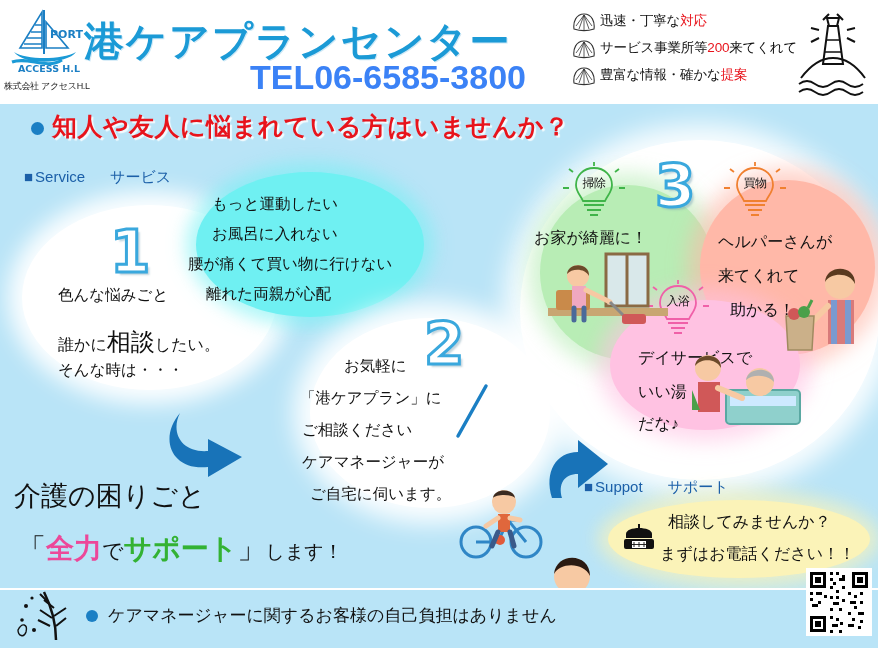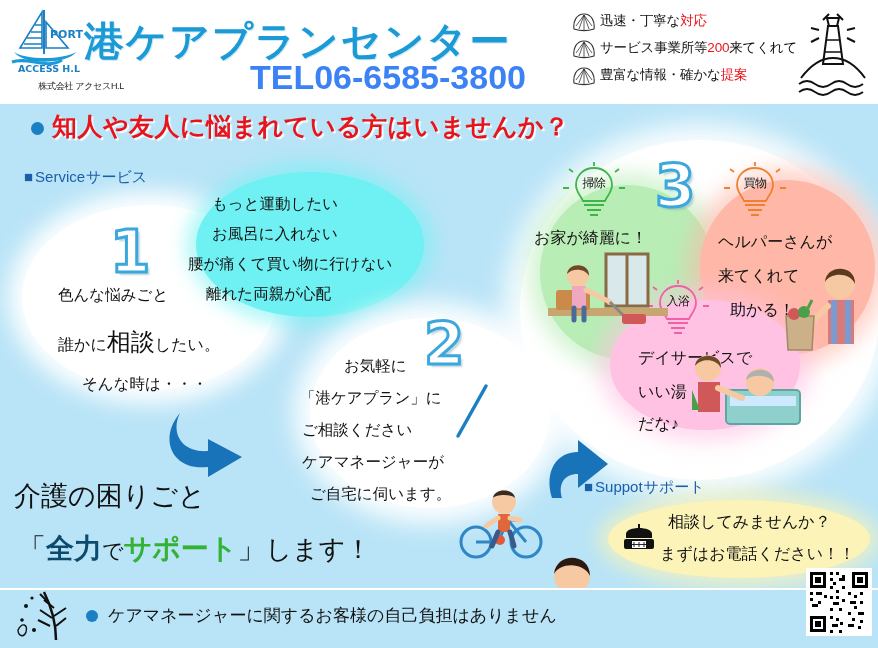--- a/index.html
+++ b/index.html
@@ -8,21 +8,21 @@
     font-family:"Liberation Sans", sans-serif;
     background:#ffffff; position:relative;
   }
   .poster { position:absolute; inset:0; }
 
   
   .header { position:absolute; left:0; top:0; width:878px; height:104px; background:#ffffff; }
   .logo-wrap { position:absolute; left:6px; top:4px; width:78px; height:78px; }
   .logo-caption {
     position:absolute; left:4px; top:80px; width:120px;
-    font-size:9px; color:#222; white-space:nowrap; letter-spacing:-0.3px;text-align:right;
+    font-size:9px; color:#222; white-space:nowrap; letter-spacing:-0.3px;
   }
   .brand-title {
     position:absolute; left:84px; top:14px;
     font-size:40px; font-weight:bold; color:#1b9ad6; letter-spacing:2px;
     text-shadow:1px 1px 0 #cfe9f6;
   }
   .brand-tel {
     position:absolute; left:250px; top:58px;
     font-size:34px; font-weight:bold; color:#3b82f6; letter-spacing:0px;
   }
@@ -44,21 +44,21 @@
   }
   .headline-dot {
     position:absolute; left:31px; top:122px; width:13px; height:13px;
     border-radius:50%; background:#1b7fc4;
   }
 
   .section-label {
     position:absolute; font-size:15px; color:#1b5fa8; white-space:nowrap; font-weight:500;
   }
   .section-label .sq { color:#1b5fa8; margin-right:2px; }
-  .section-label .jp { margin-left:1px; }
+  .section-label .jp { margin-left:25px; }
 
   
   .blob { position:absolute; border-radius:50%; }
   .blob-white1 { left:22px; top:205px; width:255px; height:185px; background:#ffffff;
     box-shadow:0 0 22px 14px rgba(255,255,255,0.95); }
   .blob-cyan { left:196px; top:172px; width:228px; height:145px; background:#6ff0f2;
     box-shadow:0 0 18px 10px rgba(111,240,242,0.55); }
   .blob-white2 { left:310px; top:318px; width:240px; height:190px; background:#ffffff;
     box-shadow:0 0 24px 16px rgba(255,255,255,0.95); }
   .blob-white3 { left:520px; top:140px; width:360px; height:340px; background:#ffffff;
@@ -92,24 +92,24 @@
   .bulb { position:absolute; width:66px; height:62px; }
   .bulb-label {
     position:absolute; font-size:12px; color:#111; width:100%;
     text-align:center; top:15px; letter-spacing:-0.5px;
   }
 
   
   .slogan1 { position:absolute; left:14px; top:478px; font-size:27px; color:#111; font-weight:500; white-space:nowrap;}
   .slogan2 { position:absolute; left:18px; top:530px; font-size:28px; white-space:nowrap; font-weight:bold; }
   .slogan2 .brk { color:#111; font-weight:normal; }
-  .slogan2 .org { color:#0c4a6e; }
+  .slogan2 .org { color:#ec4899; }
   .slogan2 .de { color:#111; font-size:21px; font-weight:normal; }
   .slogan2 .grn { color:#33b233; }
-  .slogan2 .tail { color:#111; font-weight:normal; font-size:26px; }
+  .slogan2 .tail { color:#111; font-weight:normal; font-size:19px; }
 
   
   .footer { position:absolute; left:0; top:590px; width:878px; height:58px; background:#b9e4f7; }
   .footer-sep { position:absolute; left:0; top:588px; width:878px; height:2px; background:#ffffff; }
   .footer-text {
     position:absolute; left:108px; top:604px; font-size:17px; color:#111; white-space:nowrap;
   }
   .footer-dot { position:absolute; left:86px; top:610px; width:12px; height:12px; border-radius:50%; background:#1b7fc4; }
   .plant { position:absolute; left:14px; top:586px; width:62px; height:58px; }
   .qr { position:absolute; left:806px; top:568px; width:66px; height:68px; }
@@ -201,21 +201,21 @@
 
   <div class="section-label" style="left:24px; top:168px;">
     <span class="sq">■</span><span>Service</span><span class="jp">サービス</span>
   </div>
 
   <div class="step-num num1">1</div>
   <div class="blk" style="left:58px; top:326px;">
     <span class="t16">誰かに</span><span class="big-word">相談</span><span class="t16">したい。</span>
   </div>
   <div class="blk t15" style="left:58px; top:285px;">色んな悩みごと</div>
-  <div class="blk t15" style="left:58px; top:374px;margin-left:24px;">そんな時は・・・</div>
+  <div class="blk t15" style="left:58px; top:360px;">そんな時は・・・</div>
 
   <div class="blk t15" style="left:212px; top:194px;font-family:Liberation Serif, serif;">もっと運動したい</div>
   <div class="blk t15" style="left:212px; top:224px;">お風呂に入れない</div>
   <div class="blk t15" style="left:188px; top:254px;">腰が痛くて買い物に行けない</div>
   <div class="blk t15" style="left:206px; top:284px;">離れた両親が心配</div>
 
   <div class="arrow" style="left:160px; top:405px;">
     <svg viewBox="0 0 110 72" width="110" height="72">
       <path d="M20 8 C-2 34, 12 66, 48 62 L48 72 L82 52 L48 34 L48 46 C22 48, 10 28, 20 8 Z" fill="#1873b8"></path>
     </svg>

